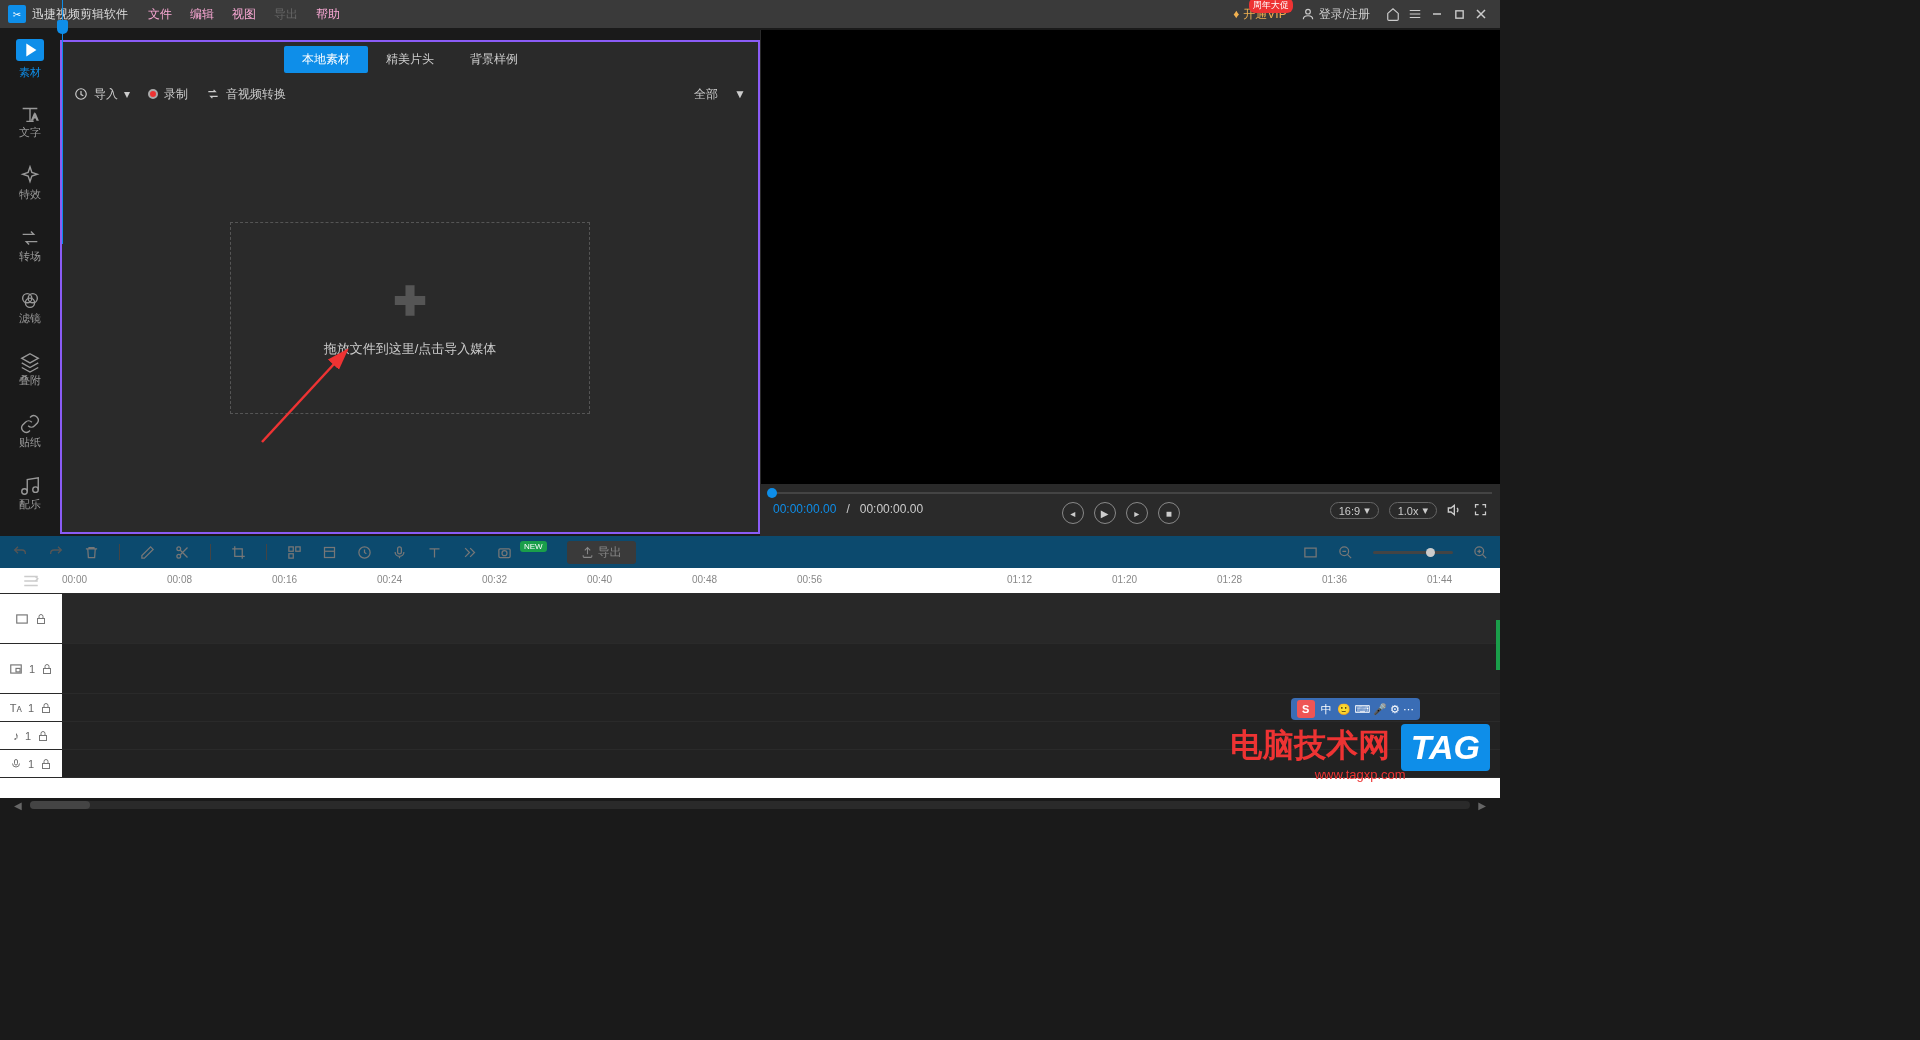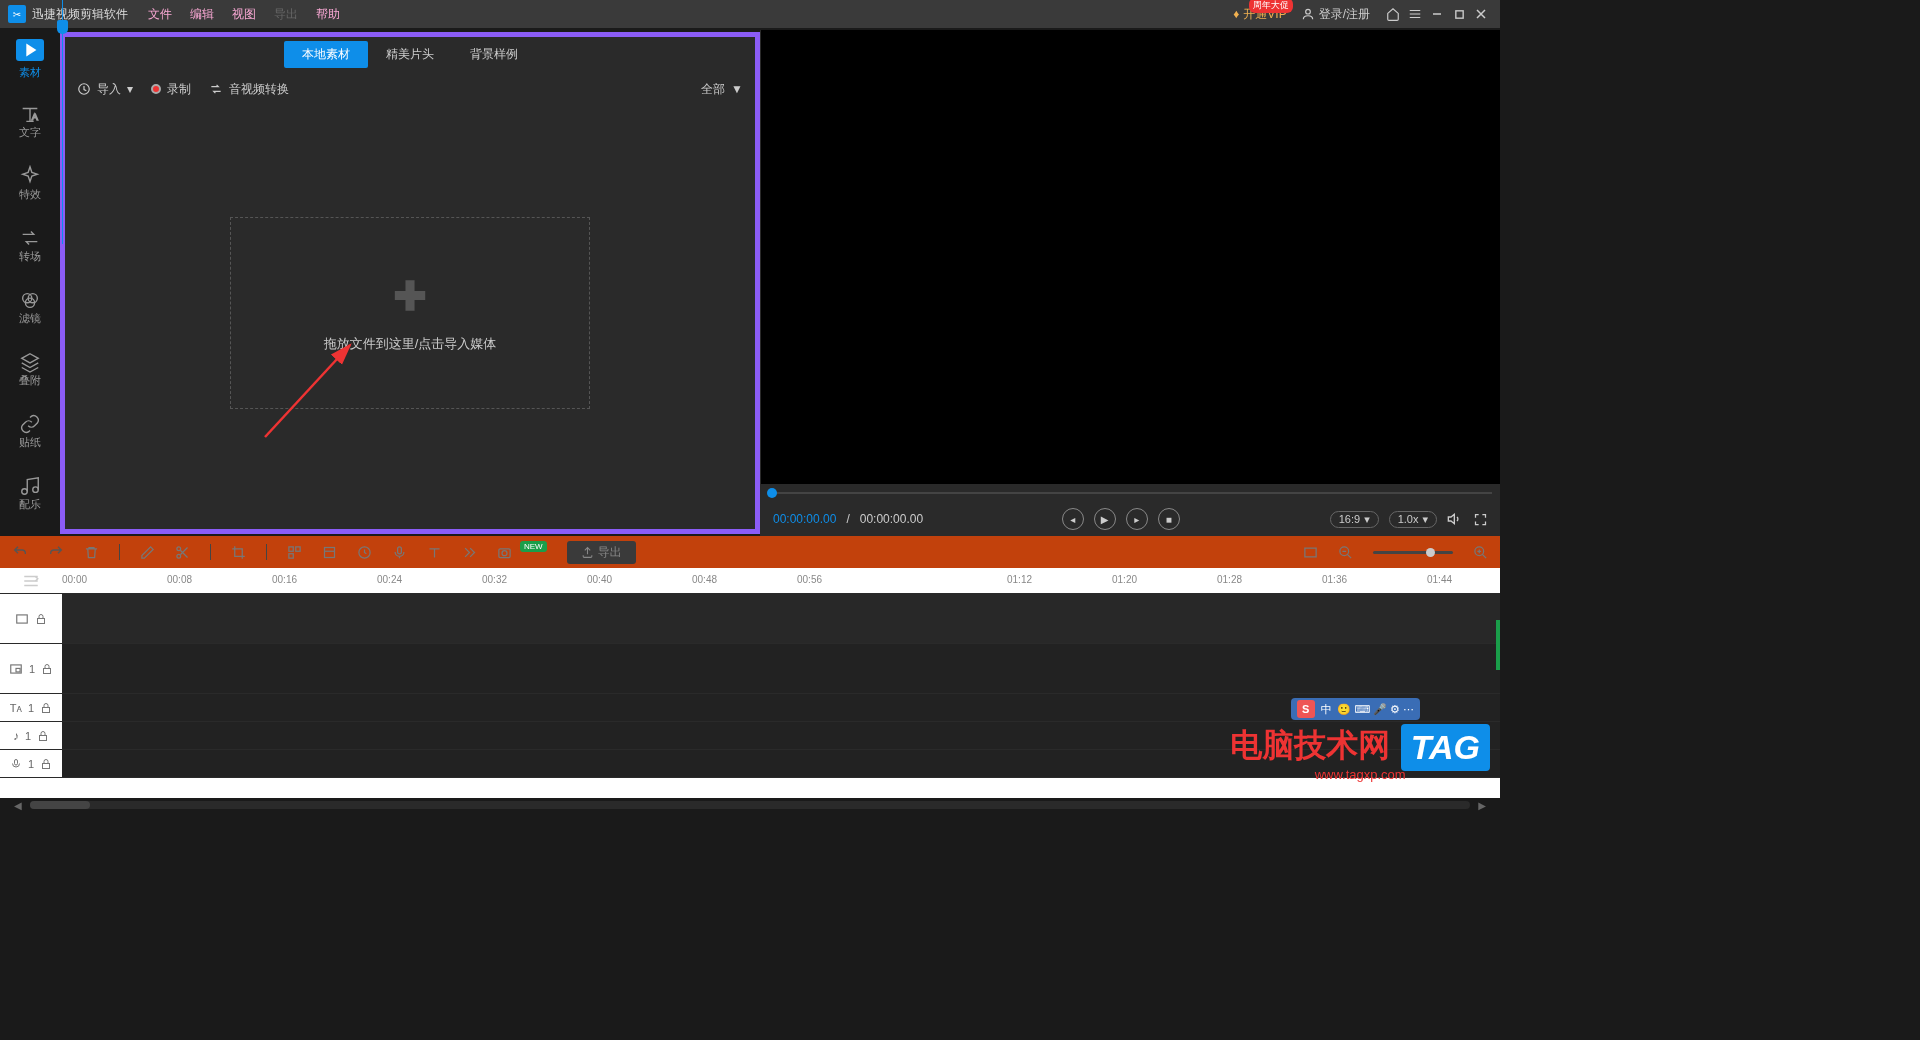--- a/index.html
+++ b/index.html
@@ -16,46 +16,46 @@
 .titlebar .login{color:#ccc;margin-right:12px;display:flex;align-items:center}
 .titlebar .login svg{margin-right:4px}
 .titlebar .win-btn{width:22px;height:22px;display:flex;align-items:center;justify-content:center;color:#ccc;cursor:pointer}
 .main{display:flex;height:508px}
 .sidebar{width:60px;background:#1a1a1a;display:flex;flex-direction:column}
 .sidebar .sb-item{height:62px;display:flex;flex-direction:column;align-items:center;justify-content:center;cursor:pointer;color:#999;font-size:11px}
 .sidebar .sb-item.active{color:#0e8ee9}
 .sidebar .sb-item.active .sb-icon-bg{background:#0e8ee9}
 .sidebar .sb-icon-bg{width:28px;height:22px;border-radius:3px;display:flex;align-items:center;justify-content:center;margin-bottom:4px}
 .sidebar .sb-item svg{width:22px;height:22px}
-.media-panel{width:700px;background:#2a2a2a;border:5px solid #8b5cf6;display:flex;flex-direction:column;margin:4px 0 2px 0}
+.media-panel{width:700px;background:#2a2a2a;border:2px solid #8b5cf6;display:flex;flex-direction:column;margin:12px 0 2px 0}
 .media-tabs{height:34px;display:flex;align-items:center;justify-content:center;gap:0}
 .media-tabs .mt-tab{padding:5px 18px;font-size:12px;color:#ccc;cursor:pointer}
 .media-tabs .mt-tab.active{background:#0e8ee9;color:#fff;border-radius:2px}
 .media-toolbar{height:36px;display:flex;align-items:center;padding:0 12px;font-size:12px;color:#ccc;gap:18px}
 .media-toolbar .mtb-btn{display:flex;align-items:center;gap:6px;cursor:pointer}
 .media-toolbar .rec-dot{width:10px;height:10px;background:#e33;border-radius:50%;border:2px solid #aaa}
 .media-toolbar .spacer{flex:1}
-.media-toolbar .filter{display:flex;align-items:center;gap:6px;cursor:pointer}
+.media-toolbar .filter{display:flex;align-items:center;gap:16px;cursor:pointer}
 .media-drop{flex:1;display:flex;align-items:flex-start;justify-content:center;padding-top:110px;position:relative}
 .drop-box{width:360px;height:192px;border:1px dashed #555;display:flex;flex-direction:column;align-items:center;justify-content:center;cursor:pointer}
 .drop-box .plus{font-size:40px;color:#555;font-weight:bold;margin-bottom:16px}
 .drop-box .drop-text{color:#ccc;font-size:13px}
 .arrow{position:absolute;pointer-events:none}
 .preview{flex:1;background:#000;display:flex;flex-direction:column;border-left:1px solid #2a2a2a;margin-top:2px}
 .preview-canvas{flex:1;background:#000}
 .preview-scrub{height:18px;background:#2a2a2a;position:relative}
 .preview-scrub .track{position:absolute;top:8px;left:8px;right:8px;height:2px;background:#444}
 .preview-scrub .dot{position:absolute;top:4px;left:6px;width:10px;height:10px;background:#0e8ee9;border-radius:50%}
-.preview-controls{height:34px;background:#2a2a2a;display:flex;align-items:center;padding:0 12px;font-size:12px;color:#ccc;gap:10px}
+.preview-controls{height:34px;background:#2a2a2a;display:flex;align-items:flex-start;padding:0 12px;font-size:12px;color:#ccc;gap:10px}
 .preview-controls .time-cur{color:#0e8ee9}
 .preview-controls .spacer{flex:1}
 .preview-controls .pc-btn{width:22px;height:22px;border:1.5px solid #888;border-radius:50%;display:flex;align-items:center;justify-content:center;cursor:pointer;font-size:10px}
 .preview-controls .pill{border:1px solid #666;border-radius:10px;padding:1px 8px;display:flex;align-items:center;gap:4px;cursor:pointer;font-size:11px}
 .preview-controls .ic{cursor:pointer;display:flex;align-items:center}
-.toolbar{height:32px;background:#c2410c;display:flex;align-items:center;padding:0 12px;gap:20px;color:#777}
+.toolbar{height:32px;background:#0c4a6e;display:flex;align-items:center;padding:0 12px;gap:20px;color:#777}
 .toolbar .tb-ic{cursor:pointer;display:flex;align-items:center}
 .toolbar .tb-ic.disabled{color:#555}
 .toolbar .new-badge{background:#1a9e4a;color:#fff;font-size:8px;padding:1px 4px;border-radius:3px;margin-left:-12px;margin-top:-12px}
 .toolbar .export-btn{background:#3a3a3a;padding:3px 14px;border-radius:3px;color:#888;font-size:12px;cursor:pointer;display:flex;align-items:center;gap:4px}
 .toolbar .spacer{flex:1}
 .toolbar .zoom-track{width:80px;height:3px;background:#444;position:relative;border-radius:2px}
 .toolbar .zoom-thumb{position:absolute;right:18px;top:-3px;width:9px;height:9px;background:#ccc;border-radius:50%}
 .timeline{background:#ffffff;height:244px;display:flex;flex-direction:column}
 .ruler{height:26px;display:flex;border-bottom:1px solid #2a2a2a;position:relative}
 .ruler .r-left{width:62px;display:flex;align-items:center;justify-content:center}

